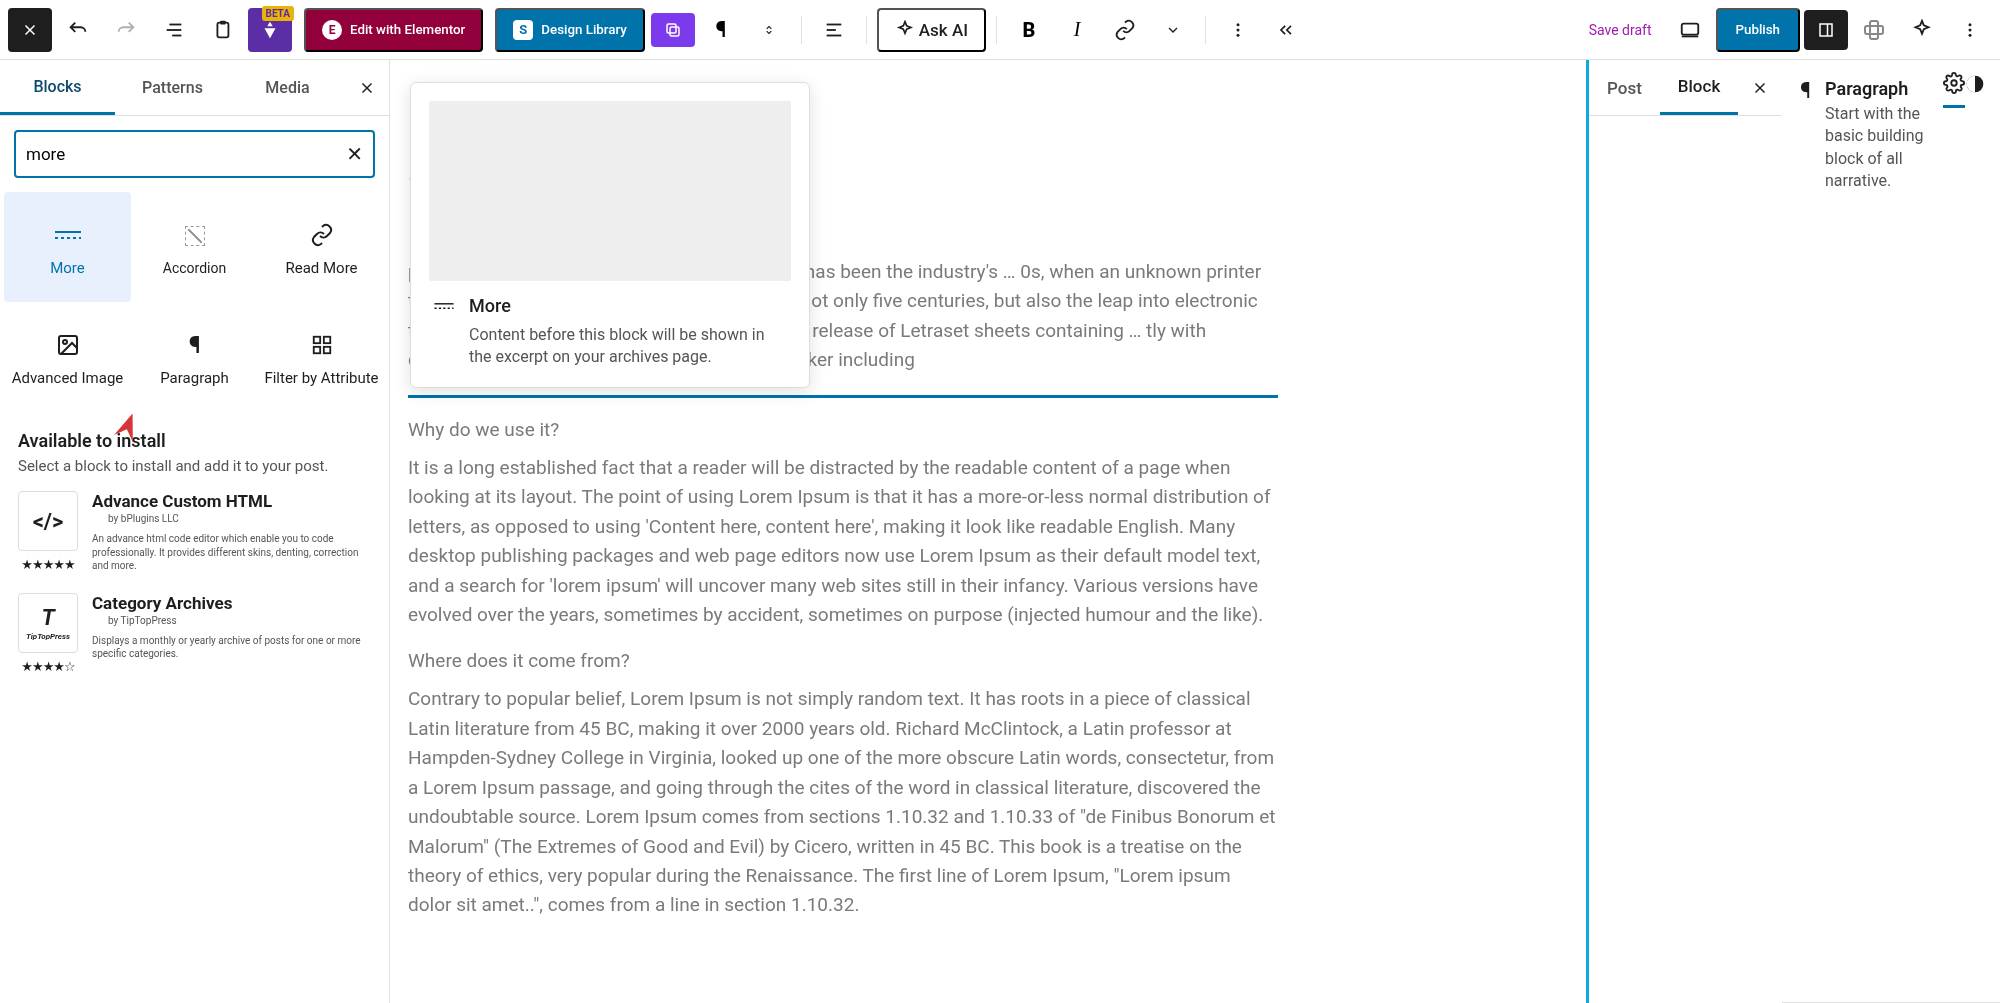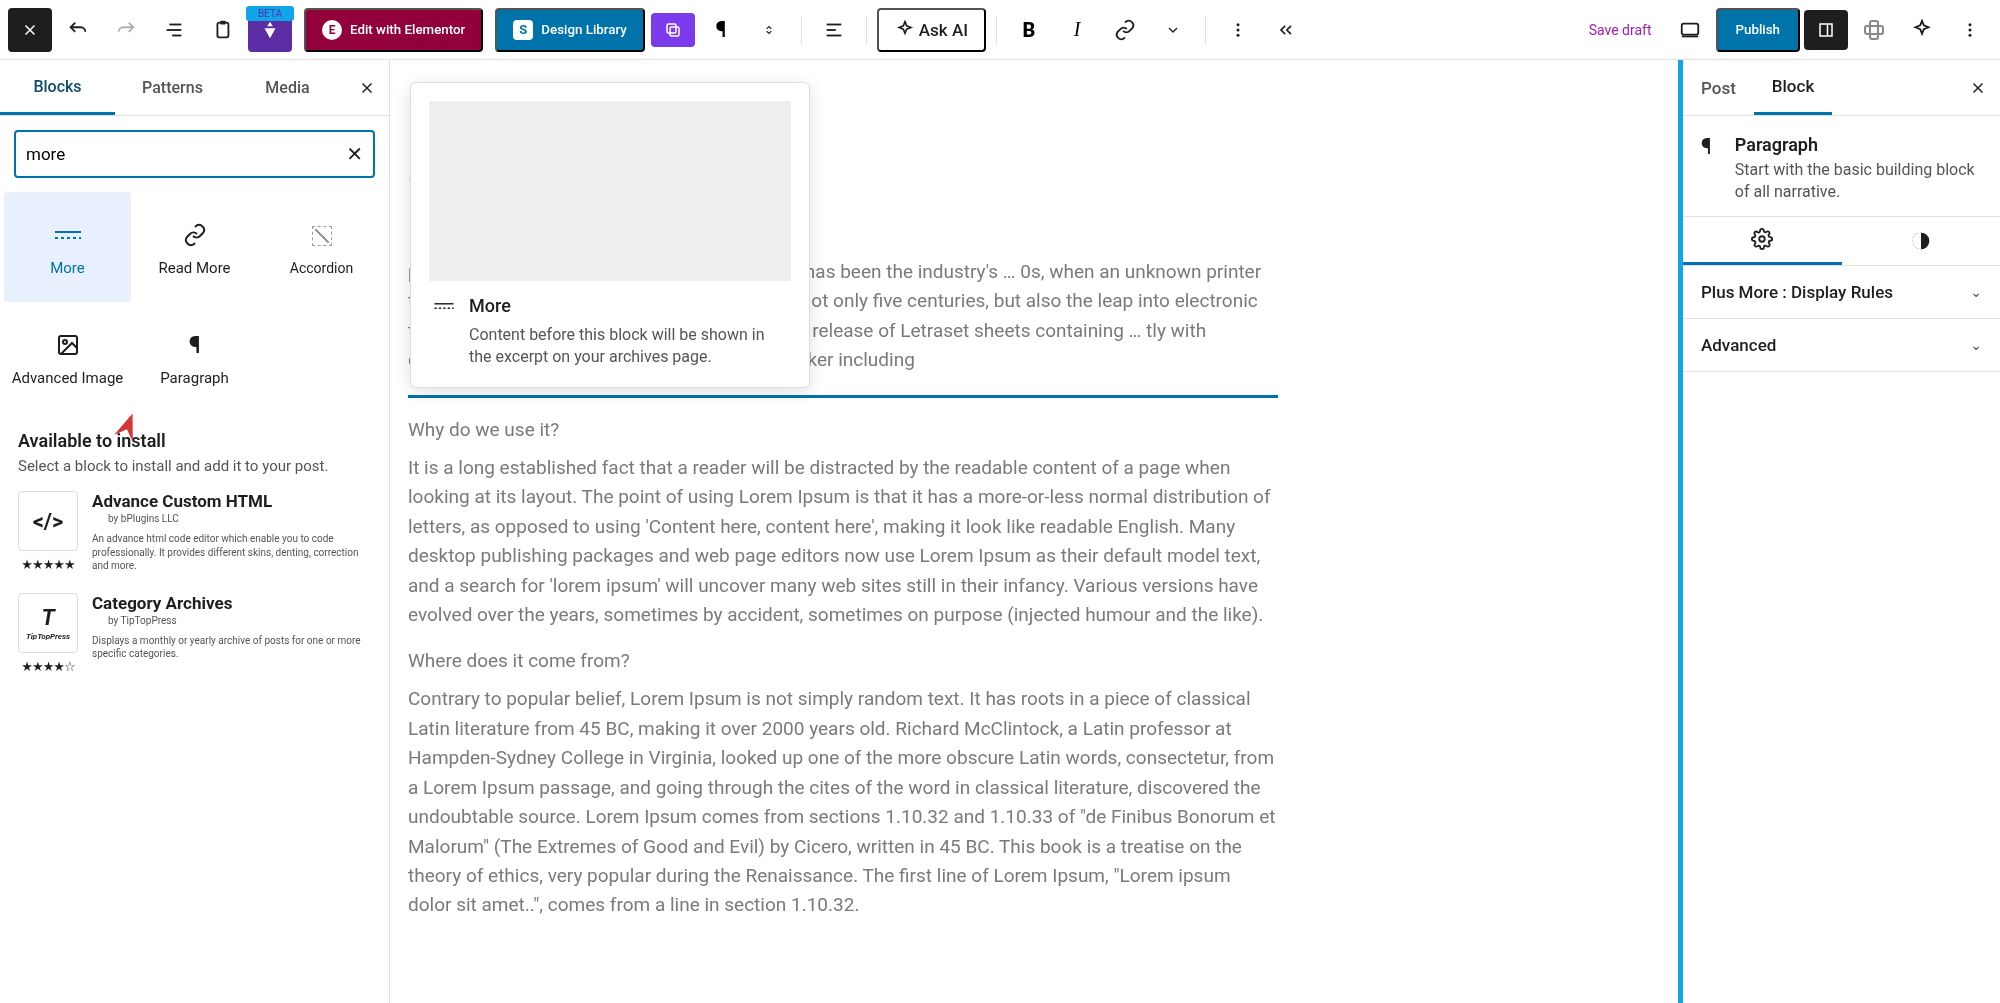--- a/index.html
+++ b/index.html
@@ -5,21 +5,21 @@
 *{margin:0;padding:0;box-sizing:border-box;font-family:-apple-system,BlinkMacSystemFont,"Segoe UI",Roboto,Arial,sans-serif}
 body{width:2000px;height:1003px;overflow:hidden;background:#fff;color:#1e1e1e}
 .topbar{height:60px;border-bottom:1px solid #e0e0e0;display:flex;align-items:center;padding:0 8px;gap:4px}
 .tb-btn{height:44px;min-width:44px;display:flex;align-items:center;justify-content:center;border-radius:4px;cursor:pointer;background:none;border:none;font-size:14px}
 .tb-sq-dark{background:#1e1e1e;color:#fff;width:44px;height:44px}
 .tb-pill{padding:0 16px;height:44px;display:flex;align-items:center;gap:8px;border-radius:4px;color:#fff;font-weight:500}
 .tb-pill-purple{background:#5b2ea5}
 .tb-pill-red{background:#92003b}
 .tb-pill-blue{background:#0073aa}
 .tb-pill-lt{background:#e8f0fe;color:#1e1e1e;gap:4px}
-.tb-beta{background:#0ea5e9;color:#5b2ea5;font-size:10px;font-weight:400;padding:2px 12px;border-radius:3px;position:absolute;top:-2px;right:-2px}
+.tb-beta{background:#eab308;color:#5b2ea5;font-size:10px;font-weight:700;padding:2px 4px;border-radius:3px;position:absolute;top:-2px;right:-2px}
 .tb-sep{width:1px;height:28px;background:#e0e0e0;margin:0 6px}
 .tb-link{color:#a21caf;font-weight:400;padding:0 12px}
 .spacer{flex:1}
 svg{display:block}
 
 .body-wrap{display:flex;height:calc(100% - 60px)}
 
 .sidebar-l{width:390px;border-right:1px solid #e0e0e0;display:flex;flex-direction:column;overflow:hidden}
 .tabs{display:flex;border-bottom:1px solid #e0e0e0;align-items:center;height:56px}
 .tab{flex:1;text-align:center;font-weight:500;font-size:16px;color:#555;cursor:pointer;height:100%;display:flex;align-items:center;justify-content:center}
@@ -57,21 +57,21 @@
 .editor .h{font-size:19px;color:#7a7a7a;margin-top:20px}
 .sep-line{height:3px;background:#0073aa;margin:20px 0}
 
 .preview-pop{position:absolute;left:20px;top:22px;width:400px;background:#fff;border:1px solid #ddd;border-radius:6px;box-shadow:0 4px 18px rgba(0,0,0,.12);padding:18px;z-index:20}
 .preview-img{height:180px;background:#eee;border-radius:2px;margin-bottom:14px}
 .preview-row{display:flex;align-items:center;gap:14px;margin-bottom:8px;padding:0 4px}
 .preview-row .pi{width:22px;color:#1e1e1e}
 .preview-row .pt{font-size:18px;font-weight:500}
 .preview-desc{font-size:16px;color:#555;line-height:1.4;padding:0 4px 0 40px}
 
-.sidebar-r{width:322px;border-left:5px solid #0ea5e9;display:flex;flex-direction:column}
+.sidebar-r{width:414px;border-left:3px solid #0ea5e9;display:flex;}
 .rtabs{display:flex;border-bottom:1px solid #e0e0e0;height:56px;align-items:center}
 .rtab{padding:0 18px;font-weight:500;font-size:17px;color:#555;height:100%;display:flex;align-items:center;cursor:pointer}
 .rtab.active{color:#1e1e1e;border-bottom:3px solid #0073aa}
 .rtab-close{margin-left:auto;width:44px;display:flex;align-items:center;justify-content:center;cursor:pointer}
 .r-block-hdr{display:flex;gap:14px;padding:18px 18px 12px;border-bottom:1px solid #e0e0e0}
 .r-block-hdr .ic{width:28px;font-size:22px}
 .r-block-hdr .tt{font-size:18px;font-weight:600;margin-bottom:4px}
 .r-block-hdr .dd{font-size:16px;color:#555;line-height:1.4}
 .r-icon-tabs{display:flex;border-bottom:1px solid #e0e0e0}
 .r-icon-tab{flex:1;height:48px;display:flex;align-items:center;justify-content:center;cursor:pointer}
@@ -257,48 +257,59 @@
         <div class="bi-icon">
             <svg width="30" height="10" viewBox="0 0 30 10">
               <line x1="2" y1="2" x2="28" y2="2" stroke="#0073aa" stroke-width="2"></line>
               <line x1="2" y1="8" x2="28" y2="8" stroke="#0073aa" stroke-width="2" stroke-dasharray="3 3"></line>
             </svg>
           </div>
         <div class="bi-label">More</div>
       </div>
       <div class="block-item">
         <div class="bi-icon">
+            <span class="broken-img"></span>
+          </div>
+        <div class="bi-label" style="font-size:14px;word-break:break-word">Accordion</div>
+      </div>
+      <div class="block-item">
+        <div class="bi-icon">
             <svg width="24" height="24" viewBox="0 0 24 24" fill="none" stroke="#1e1e1e" stroke-width="2">
               <path d="M10 13a5 5 0 007 0l3-3a5 5 0 00-7-7l-1 1"></path>
               <path d="M14 11a5 5 0 00-7 0l-3 3a5 5 0 007 7l1-1"></path>
             </svg>
           </div>
         <div class="bi-label">Read More</div>
-      </div>
-      <div class="block-item">
-        <div class="bi-icon">
-            <span class="broken-img"></span>
-          </div>
-        <div class="bi-label" style="font-size:14px;word-break:break-word">Accordion</div>
       </div>
       <div class="block-item">
         <div class="bi-icon">
             <svg width="24" height="24" viewBox="0 0 24 24" fill="none" stroke="#1e1e1e" stroke-width="2">
               <rect x="3" y="3" width="18" height="18" rx="2"></rect>
               <circle cx="9" cy="9" r="2"></circle>
               <path d="M21 15l-5-5L5 21"></path>
             </svg>
           </div>
         <div class="bi-label">Advanced Image</div>
       </div>
       <div class="block-item">
         <div class="bi-icon">
             <span style="font-size:24px;font-weight:700">¶</span>
           </div>
         <div class="bi-label">Paragraph</div>
+      </div>
+      <div class="block-item">
+        <div class="bi-icon">
+            <svg width="22" height="22" viewBox="0 0 24 24" fill="none" stroke="#1e1e1e" stroke-width="2">
+              <rect x="3" y="3" width="7" height="7"></rect>
+              <rect x="14" y="3" width="7" height="7"></rect>
+              <rect x="3" y="14" width="7" height="7"></rect>
+              <rect x="14" y="14" width="7" height="7"></rect>
+            </svg>
+          </div>
+        <div class="bi-label">Filter by Attribute</div>
       </div>
     </div>
 
     <div class="arrow-ann">
       <svg width="40" height="40" viewBox="0 0 24 24" fill="#d63638">
           <path d="M4 12l16-6-6 6 6 6-16-6z" transform="rotate(135 12 12)"></path>
         </svg>
     </div>
 
     <div class="avail-sec">

